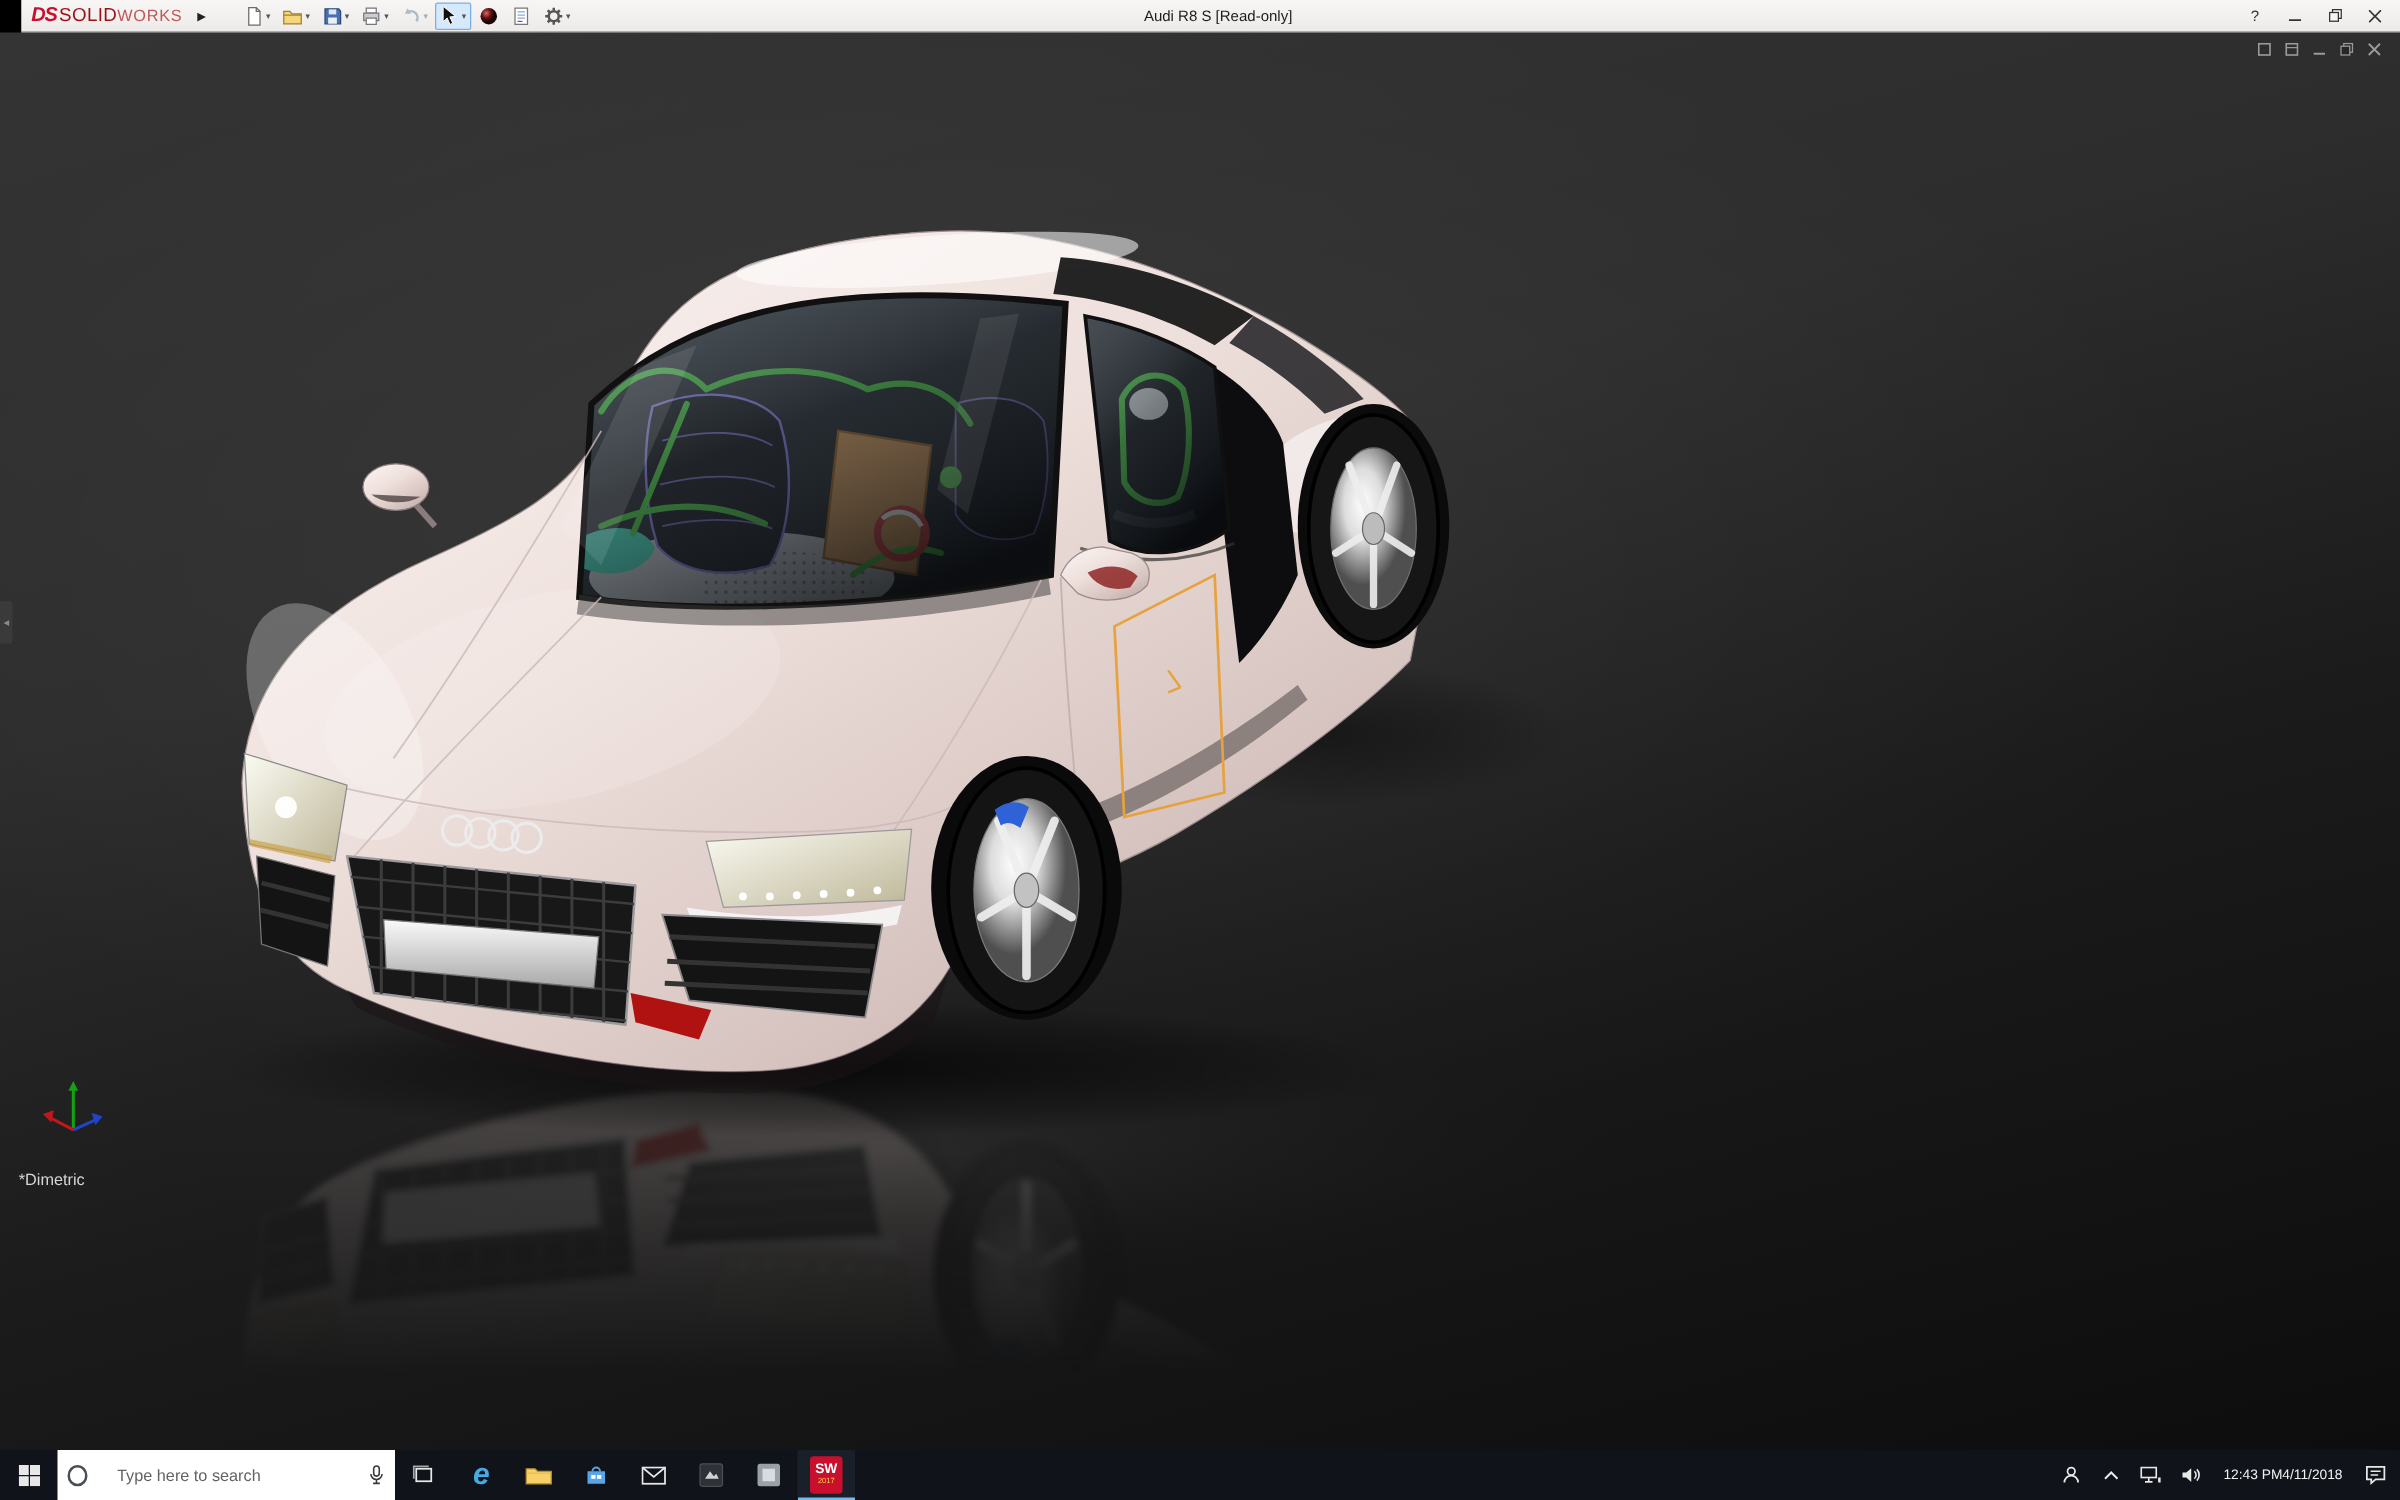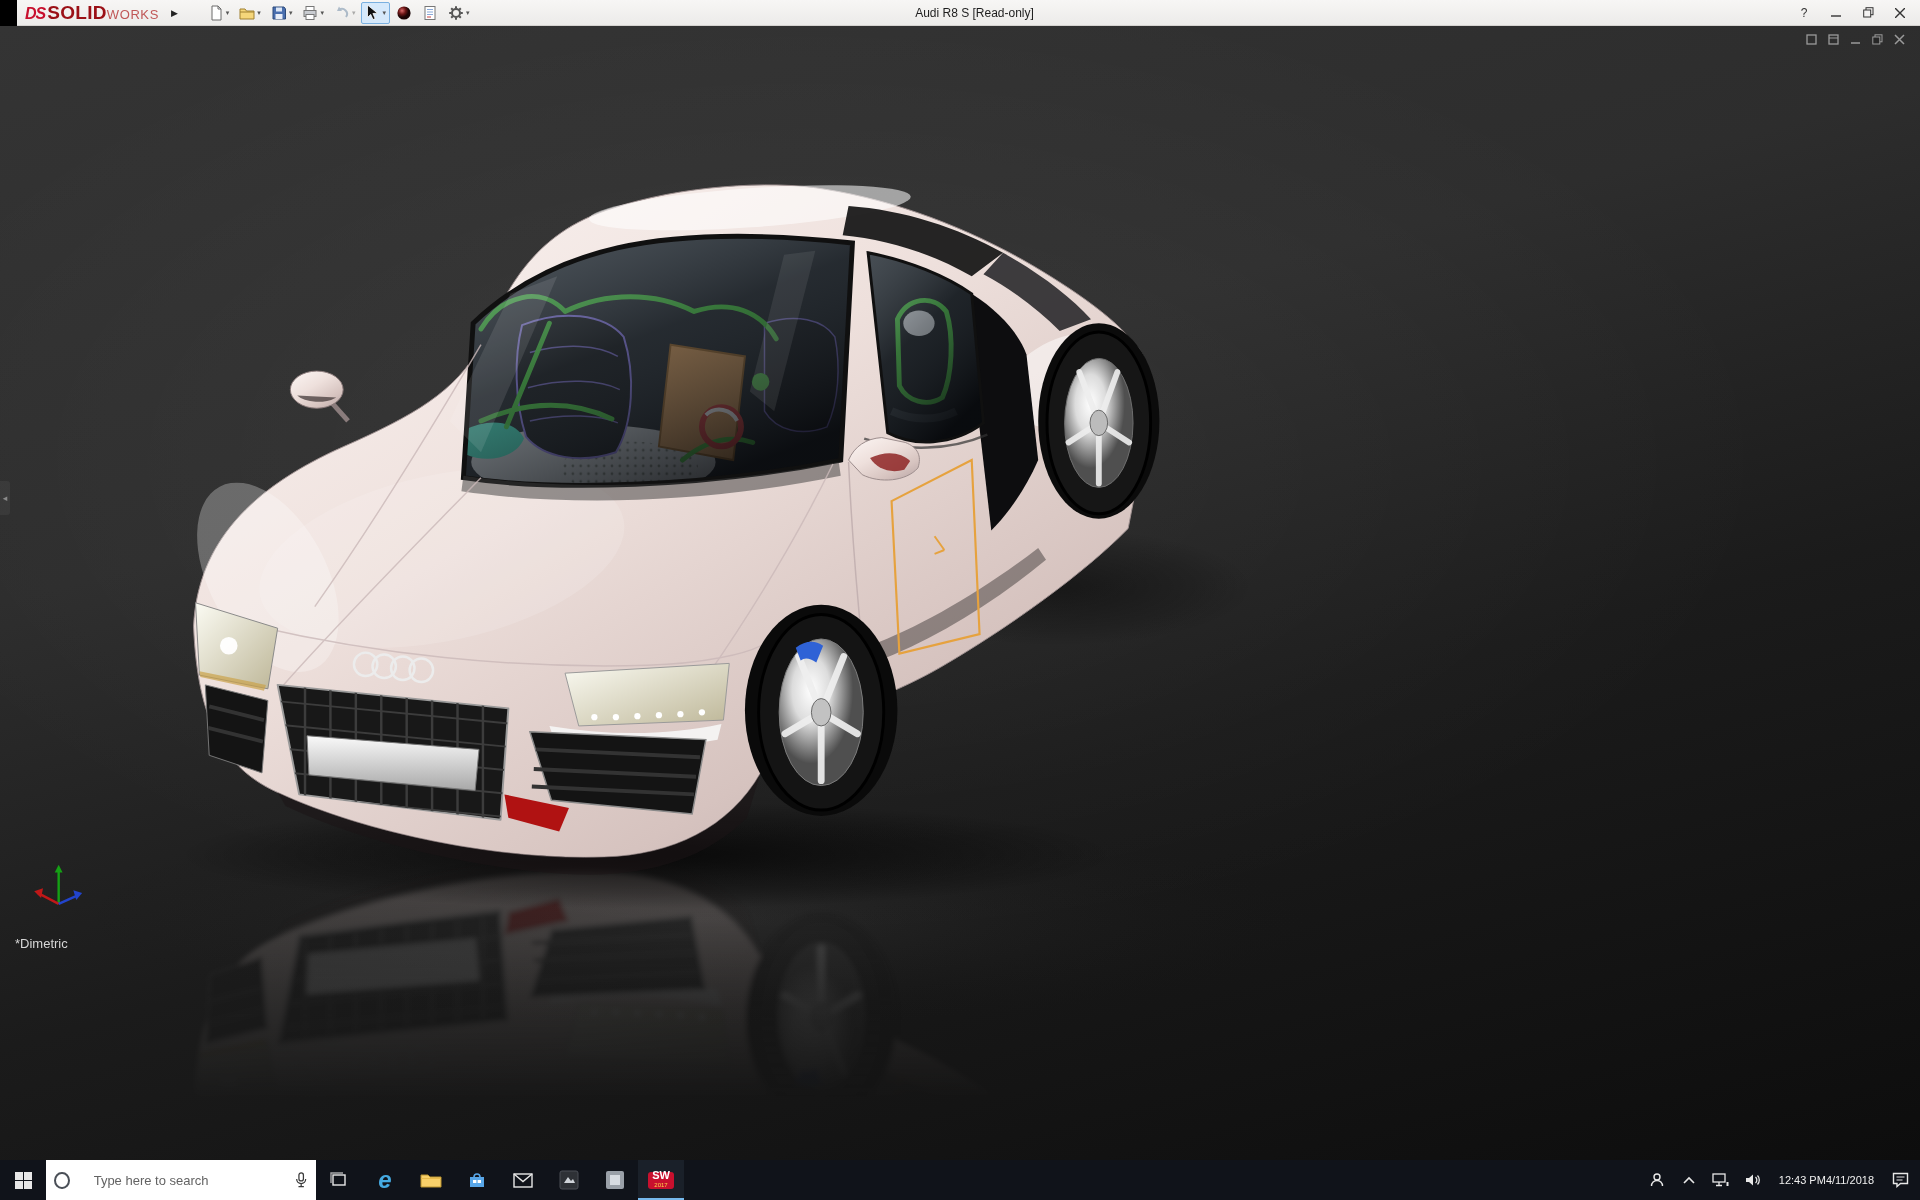--- a/index.html
+++ b/index.html
@@ -6,21 +6,21 @@
   html,body { width:1920px; height:1200px; overflow:hidden; background:#000;
               font-family:"Liberation Sans", sans-serif; cursor:default; user-select:none; }
   #screen { position:relative; width:1920px; height:1200px; }
 
   
   .titlebar { position:absolute; top:0; left:0; right:0; height:26px;
               background:linear-gradient(#f7f6f5,#ecebe9); border-bottom:1px solid #d5d3d0;
               display:flex; align-items:center; padding:4px 4px; z-index:30;margin-left:17px; }
   .brand { display:flex; align-items:baseline; margin-left:4px; margin-right:6px; }
   .brand-ds { color:#c8102e; font-weight:bold; font-style:italic; font-size:16px; letter-spacing:-1px; margin-right:2px; }
-  .brand-solid { color:#9b1016; font-weight:700; font-size:19px; letter-spacing:.3px; }
+  .brand-solid { color:#9b1016; font-weight:400; font-size:15px; letter-spacing:.3px; }
   .brand-works { color:#c05757; font-weight:400; font-size:13px; letter-spacing:.6px; }
   .flyout { font-size:9px; color:#222; padding:0 6px; }
   .tb-toolbar { display:flex; align-items:center; gap:2px; margin-left:20px; }
   .tb-btn { display:flex; align-items:center; height:22px; padding:0 3px; border-radius:2px; border:1px solid transparent; }
   .tb-btn.active { background:#d6e9fb; border-color:#7ab0e0; }
   .tb-btn.disabled { opacity:.45; }
   .tb-caret { font-size:7px; color:#555; margin-left:2px; }
   .tb-title { position:absolute; left:12px; right:0; text-align:center; font-size:12px; color:#1d1d1d; pointer-events:none; }
   .win-controls { margin-left:auto; display:flex; align-items:center; z-index:2; }
   .win-btn { width:32px; height:24px; display:flex; align-items:center; justify-content:center;
@@ -44,21 +44,21 @@
   
   .taskbar { position:absolute; bottom:0; left:0; right:0; height:40px; background:#10131a;
              display:flex; align-items:stretch; z-index:40; }
   .tk-btn { width:46px; display:flex; align-items:center; justify-content:center; }
   .search-box { width:270px; background:#ffffff; display:flex; align-items:center; padding:0 8px; gap:24px; }
   .search-box input { flex:1; border:none; outline:none; font-size:13px; color:#333;
                       font-family:"Liberation Sans",sans-serif; background:transparent; }
   .search-box input::placeholder { color:#636363; }
   .cortana-ring { width:17px; height:17px; border:2px solid #4a4f57; border-radius:50%; }
   .edge-glyph { font-size:24px; font-weight:bold; color:#45aae2; font-style:italic; line-height:1; }
-  .sw-tile { width:26px; height:17px; background:#c8102e; border-radius:3px; display:flex; flex-direction:column;
+  .sw-tile { width:26px; height:30px; background:#c8102e; border-radius:3px; display:flex; flex-direction:column;
              align-items:center; justify-content:center; color:#fff; font-weight:bold; font-size:11px; line-height:10px; }
   .sw-year { font-size:6px; color:#ffd24a; font-weight:normal; }
   .tk-active { box-shadow:inset 0 -2px 0 #76b9ed; background:#1a2029; }
   .tray { margin-left:auto; display:flex; align-items:center; gap:4px; padding-right:6px; }
   .tray-ico { width:28px; height:40px; display:flex; align-items:center; justify-content:center; color:#e8e8e8; }
   .clock { display:flex; flex-direction:row; align-items:center; justify-content:center;
            color:#f0f0f0; font-size:11px; line-height:14px; padding:0 8px; height:40px; }
 </style>
 </head>
 <body>

